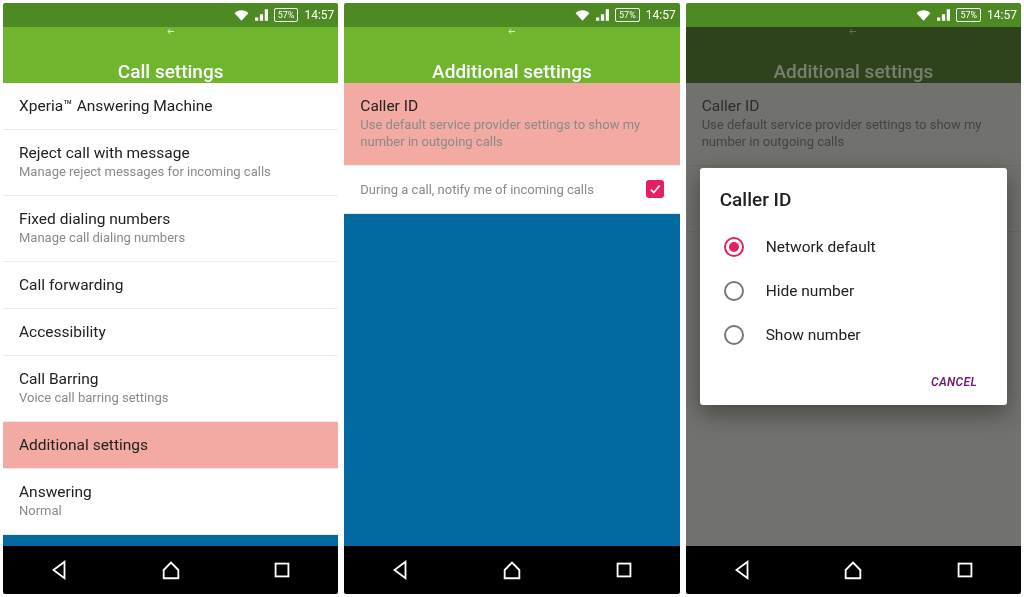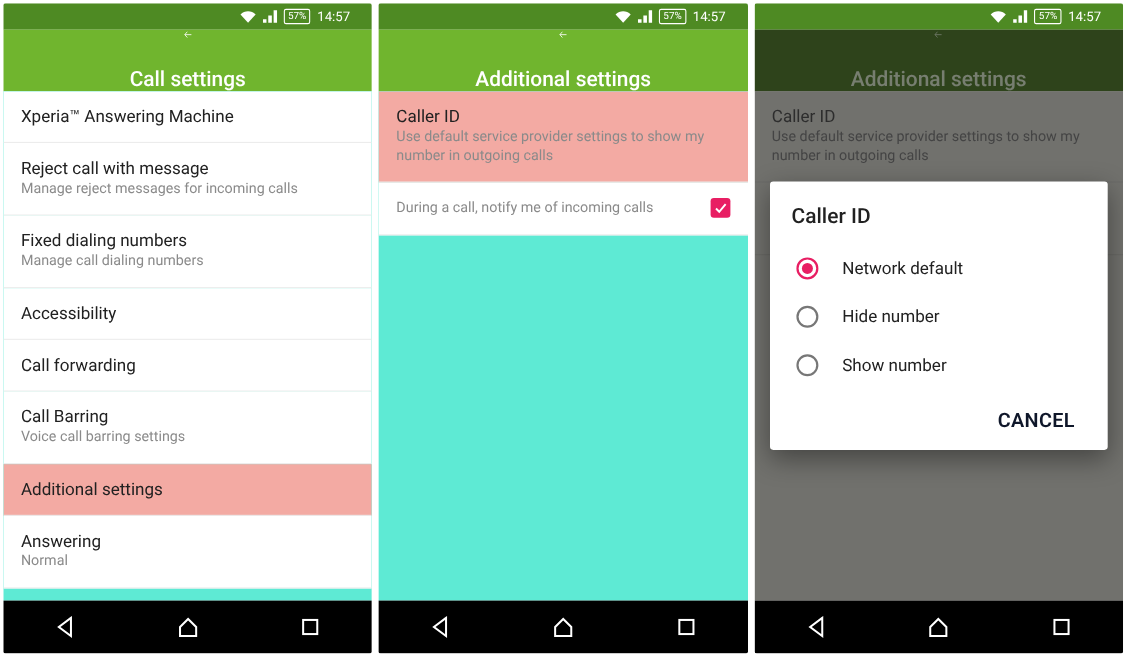--- a/index.html
+++ b/index.html
@@ -22,21 +22,21 @@
     flex-direction: column;
     border-radius: 2px;
   }
   .statusbar {
     height: 24px;
     background: #4e8a23;
     display: flex;
     justify-content: flex-end;
     align-items: center;
     gap: 6px;
-    padding: 0 20px;
+    padding: 0 4px;
     color: #fff;
     font-size: 12px;
   }
   .statusbar .batt {
     border: 1px solid #fff;
     border-radius: 2px;
     padding: 0 3px;
     font-size: 9px;
     line-height: 12px;
     position: relative;
@@ -48,21 +48,21 @@
     align-items: center;
     padding: 0 16px;
     color: #fff;
     font-size: 19px;
     font-weight: 500;
     gap: 24px;
     flex-direction: column;
   }
   .content {
     flex: 1;
-    background: #5eead4;
+    background: #0369a1;
     overflow: hidden;
   }
   .row {
     padding: 14px 16px;
     border-bottom: 1px solid #ececec;
     background: #fff;
   }
   .row.hl { background: #f3aaa3; }
   .title { font-size: 15.5px; color: #212121; }
   .sub { font-size: 13px; color: #8a8a8a; margin-top: 2px; line-height: 1.3; }
@@ -111,21 +111,21 @@
     position: relative;
     z-index: 2;
   }
   .dialog-title { font-size: 19px; font-weight: 500; color: #212121; margin-bottom: 14px; }
   .radio-row { display: flex; align-items: center; gap: 22px; padding: 12px 4px; }
   .radio { width: 20px; height: 20px; border: 2px solid #777; border-radius: 50%; position: relative; flex-shrink: 0; }
   .radio.selected { border-color: #e81e63; }
   .radio.selected::after { content:""; width:10px; height:10px; background:#e81e63; border-radius:50%; position:absolute; top:3px; left:3px; }
   .radio-label { font-size: 15.5px; color: #212121; text-align: right; }
   .dialog-actions { display: flex; justify-content: flex-end; padding-top: 10px; }
-  .dialog-btn { color: #0f172a; font-weight: 600; font-size: 18px; padding: 8px 10px; letter-spacing: 0.3px; }
+  .dialog-btn { color: #701a75; font-weight: 600; font-size: 12px; padding: 8px 10px; letter-spacing: 0.3px; font-style: italic; }
   
   .dim-row { padding: 14px 16px; border-bottom: 1px solid rgba(0,0,0,0.06); }
   .dim-row .title { color: #4a4a4a; }
   .dim-row .sub { color: #6e6e6e; }
   .icon-stroke { stroke: #fff; stroke-width: 2; fill: none; }
 </style>
 </head>
 <body>
 
 <div class="phone">
@@ -151,24 +151,24 @@
     </div>
     <div class="row">
       <div class="title">Reject call with message</div>
       <div class="sub">Manage reject messages for incoming calls</div>
     </div>
     <div class="row">
       <div class="title">Fixed dialing numbers</div>
       <div class="sub">Manage call dialing numbers</div>
     </div>
     <div class="row">
+      <div class="title">Call forwarding</div>
+    </div>
+    <div class="row">
       <div class="title">Accessibility</div>
-    </div>
-    <div class="row">
-      <div class="title">Call forwarding</div>
     </div>
     <div class="row">
       <div class="title">Call Barring</div>
       <div class="sub">Voice call barring settings</div>
     </div>
     <div class="row hl">
       <div class="title">Additional settings</div>
     </div>
     <div class="row">
       <div class="title">Answering</div>

